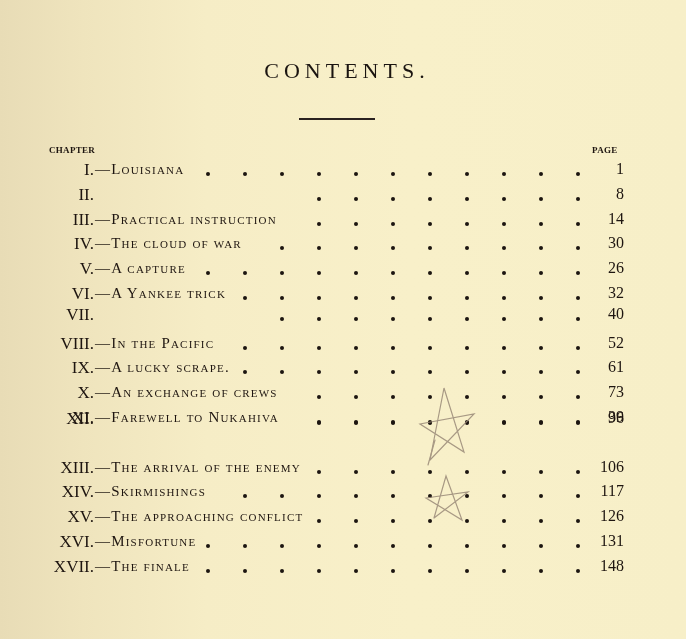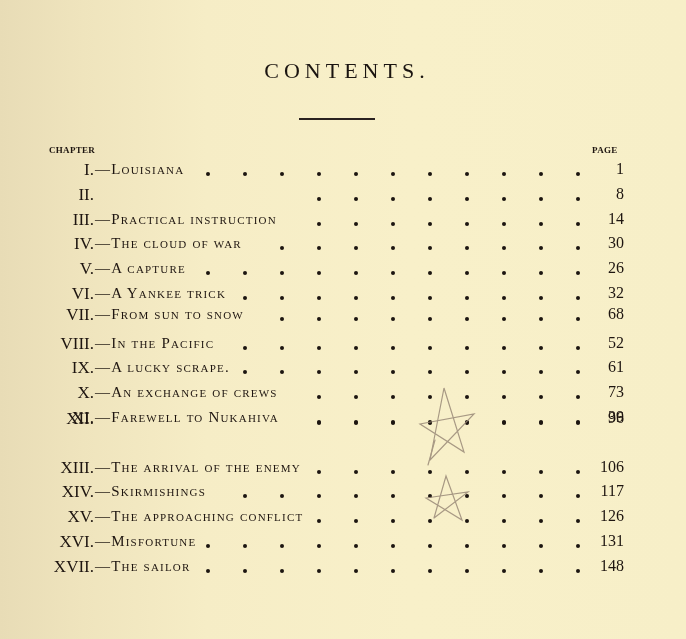--- a/index.html
+++ b/index.html
@@ -131,22 +131,21 @@
         <span class="dot" style="left: 354px;"></span>
         <span class="dot" style="left: 391px;"></span>
         <span class="dot" style="left: 428px;"></span>
         <span class="dot" style="left: 465px;"></span>
         <span class="dot" style="left: 502px;"></span>
         <span class="dot" style="left: 539px;"></span>
         <span class="dot" style="left: 576px;"></span>
       </div>
       <div class="row" style="top: 305px;">
         <span class="num">VII.</span>
-        <span class="ttl">—From sun to snow</span>
-        <span class="pg">68</span>
+        <span class="pg">40</span>
         <span class="dot" style="left: 280px;"></span>
         <span class="dot" style="left: 317px;"></span>
         <span class="dot" style="left: 354px;"></span>
         <span class="dot" style="left: 391px;"></span>
         <span class="dot" style="left: 428px;"></span>
         <span class="dot" style="left: 465px;"></span>
         <span class="dot" style="left: 502px;"></span>
         <span class="dot" style="left: 539px;"></span>
         <span class="dot" style="left: 576px;"></span>
       </div>
@@ -270,21 +269,21 @@
         <span class="dot" style="left: 354px;"></span>
         <span class="dot" style="left: 391px;"></span>
         <span class="dot" style="left: 428px;"></span>
         <span class="dot" style="left: 465px;"></span>
         <span class="dot" style="left: 502px;"></span>
         <span class="dot" style="left: 539px;"></span>
         <span class="dot" style="left: 576px;"></span>
       </div>
       <div class="row" style="top: 556.8px;">
         <span class="num">XVII.</span>
-        <span class="ttl">—The sailor</span>
+        <span class="ttl">—The finale</span>
         <span class="pg">148</span>
         <span class="dot" style="left: 206px;"></span>
         <span class="dot" style="left: 243px;"></span>
         <span class="dot" style="left: 280px;"></span>
         <span class="dot" style="left: 317px;"></span>
         <span class="dot" style="left: 354px;"></span>
         <span class="dot" style="left: 391px;"></span>
         <span class="dot" style="left: 428px;"></span>
         <span class="dot" style="left: 465px;"></span>
         <span class="dot" style="left: 502px;"></span>

